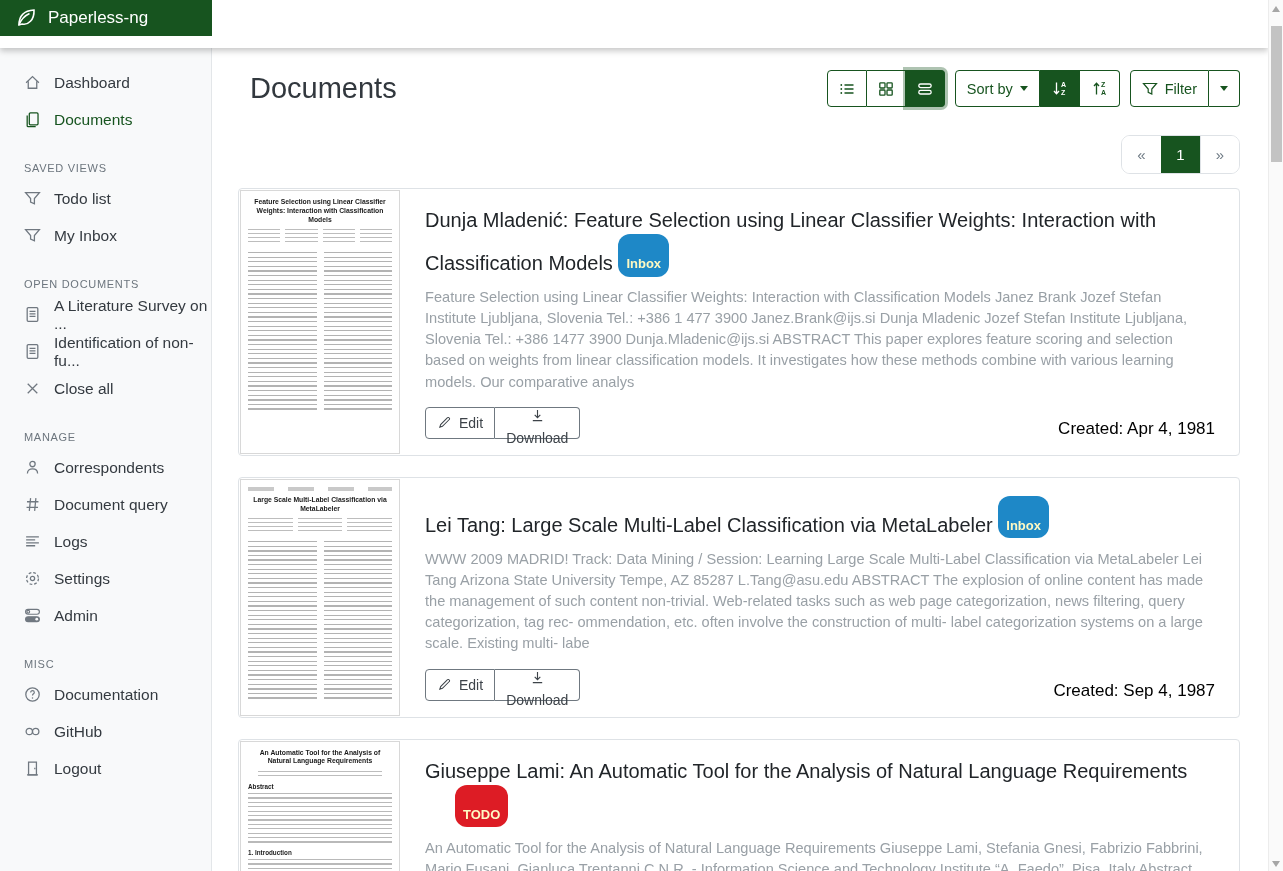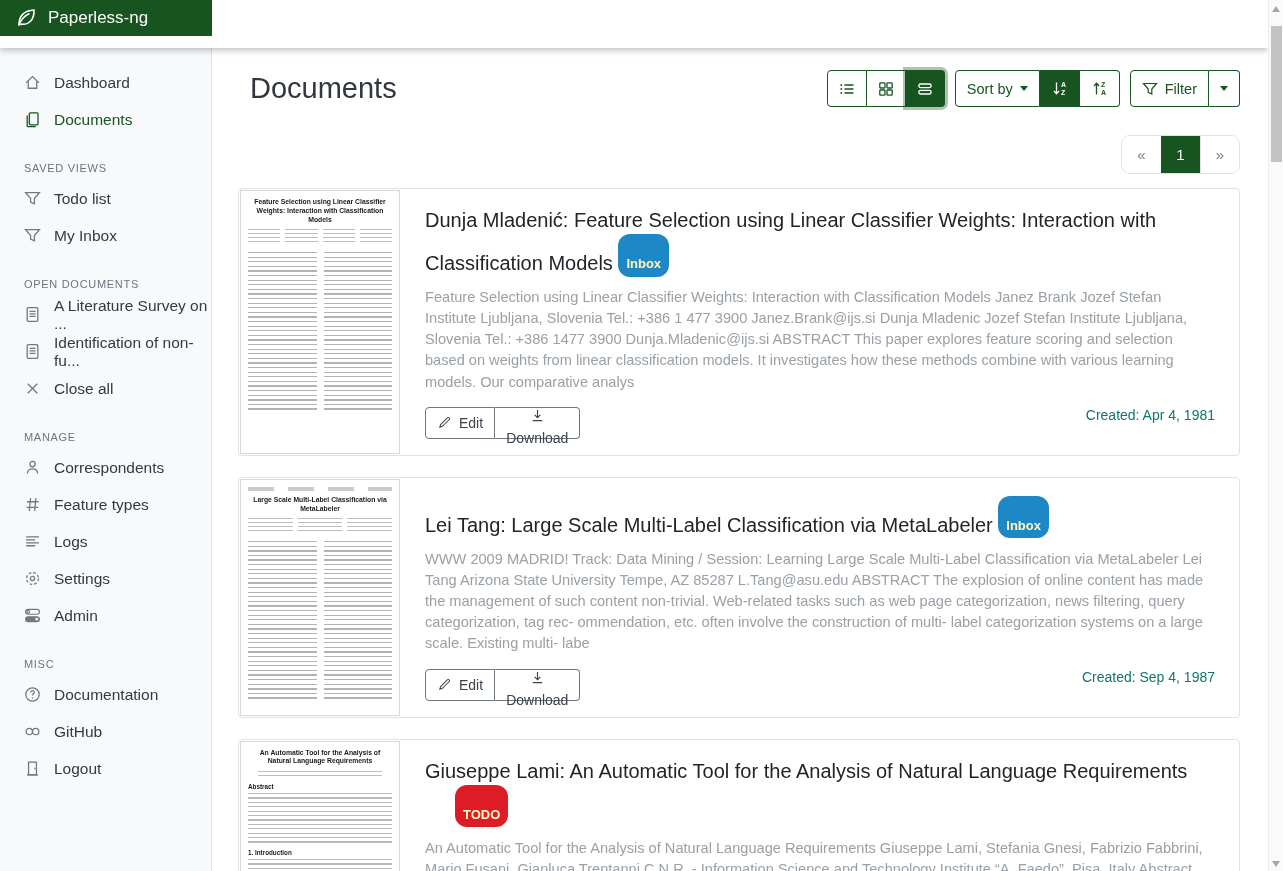--- a/index.html
+++ b/index.html
@@ -88,30 +88,30 @@
   .p-block.tall { height:78px; }
 
   .card-body { flex:1; padding:18px 24px 16px; display:flex; flex-direction:column; }
   .doc-title { font-size:20px; font-weight:400; color:#212529; line-height:1.35;
     margin-bottom:10px; cursor:pointer; }
   .badge { display:inline-block; font-size:13px; font-weight:bold; color:#fef9c3;
     border-radius:12px; padding:21px 8px 4px; vertical-align:2px; cursor:pointer; }
   .badge-inbox { background:#1e88c7; }
   .badge-todo { background:#dd1c25;margin-left:30px; }
   .excerpt { font-size:14.6px; color:#99a0a6; line-height:1.45; margin-bottom:14px; }
-  .card-foot { display:flex; justify-content:space-between; 
+  .card-foot { display:flex; justify-content:space-between; align-items:flex-end;
     margin-top:auto; }
   .btn-sm { height:32px; background:#fff; border:1px solid #6f7880; color:#3d4349;
     font-size:14px; display:inline-flex; align-items:center; gap:7px; padding:0 11px;
     cursor:pointer; font-family:"Liberation Sans", sans-serif; }
   .btn-sm + .btn-sm { border-left-width:0; }
   .btn-group-sm { display:inline-flex; }
   .btn-group-sm .btn-sm:first-child { border-radius:4px 0 0 4px; }
   .btn-group-sm .btn-sm:last-child { border-radius:0 4px 4px 0;flex-direction:column; }
-  .created { font-size:14px; color:#0f766e; }
+  .created { font-size:17px; color:#000000; }
 
   
   .scrollbar { position:absolute; top:0; right:0; width:15px; height:871px;
     background:#fafafa; border-left:1px solid #ececec; z-index:30; }
   .sb-arrow { position:absolute; left:3px; width:0; height:0;
     border-left:4.5px solid transparent; border-right:4.5px solid transparent; }
   .sb-up { top:6px; border-bottom:6px solid #a6a6a6; }
   .sb-down { bottom:4px; border-top:6px solid #a6a6a6; }
   .sb-thumb { position:absolute; top:26px; left:2px; width:11px; height:136px;
     background:#c3c3c3; cursor:pointer; }
@@ -209,21 +209,21 @@
       </svg>
       </span>
     <span>Correspondents</span>
   </a>
   <a class="side-item">
     <span class="ic">
       <svg width="17" height="17" viewBox="0 0 16 16" fill="none" stroke="currentColor" stroke-width="1.2">
         <path d="M6.2 2 L5 14 M11.2 2 L10 14 M2.8 5.4 H13.6 M2.4 10.6 H13.2"></path>
       </svg>
       </span>
-    <span>Feature types</span>
+    <span>Document query</span>
   </a>
   <a class="side-item">
     <span class="ic">
       <svg width="17" height="17" viewBox="0 0 16 16" fill="none" stroke="currentColor" stroke-width="1.2">
         <path d="M2 3.6 h12 M2 6.4 h8.5 M2 9.2 h12 M2 12 h8.5"></path>
       </svg>
       </span>
     <span>Logs</span>
   </a>
   <a class="side-item">

